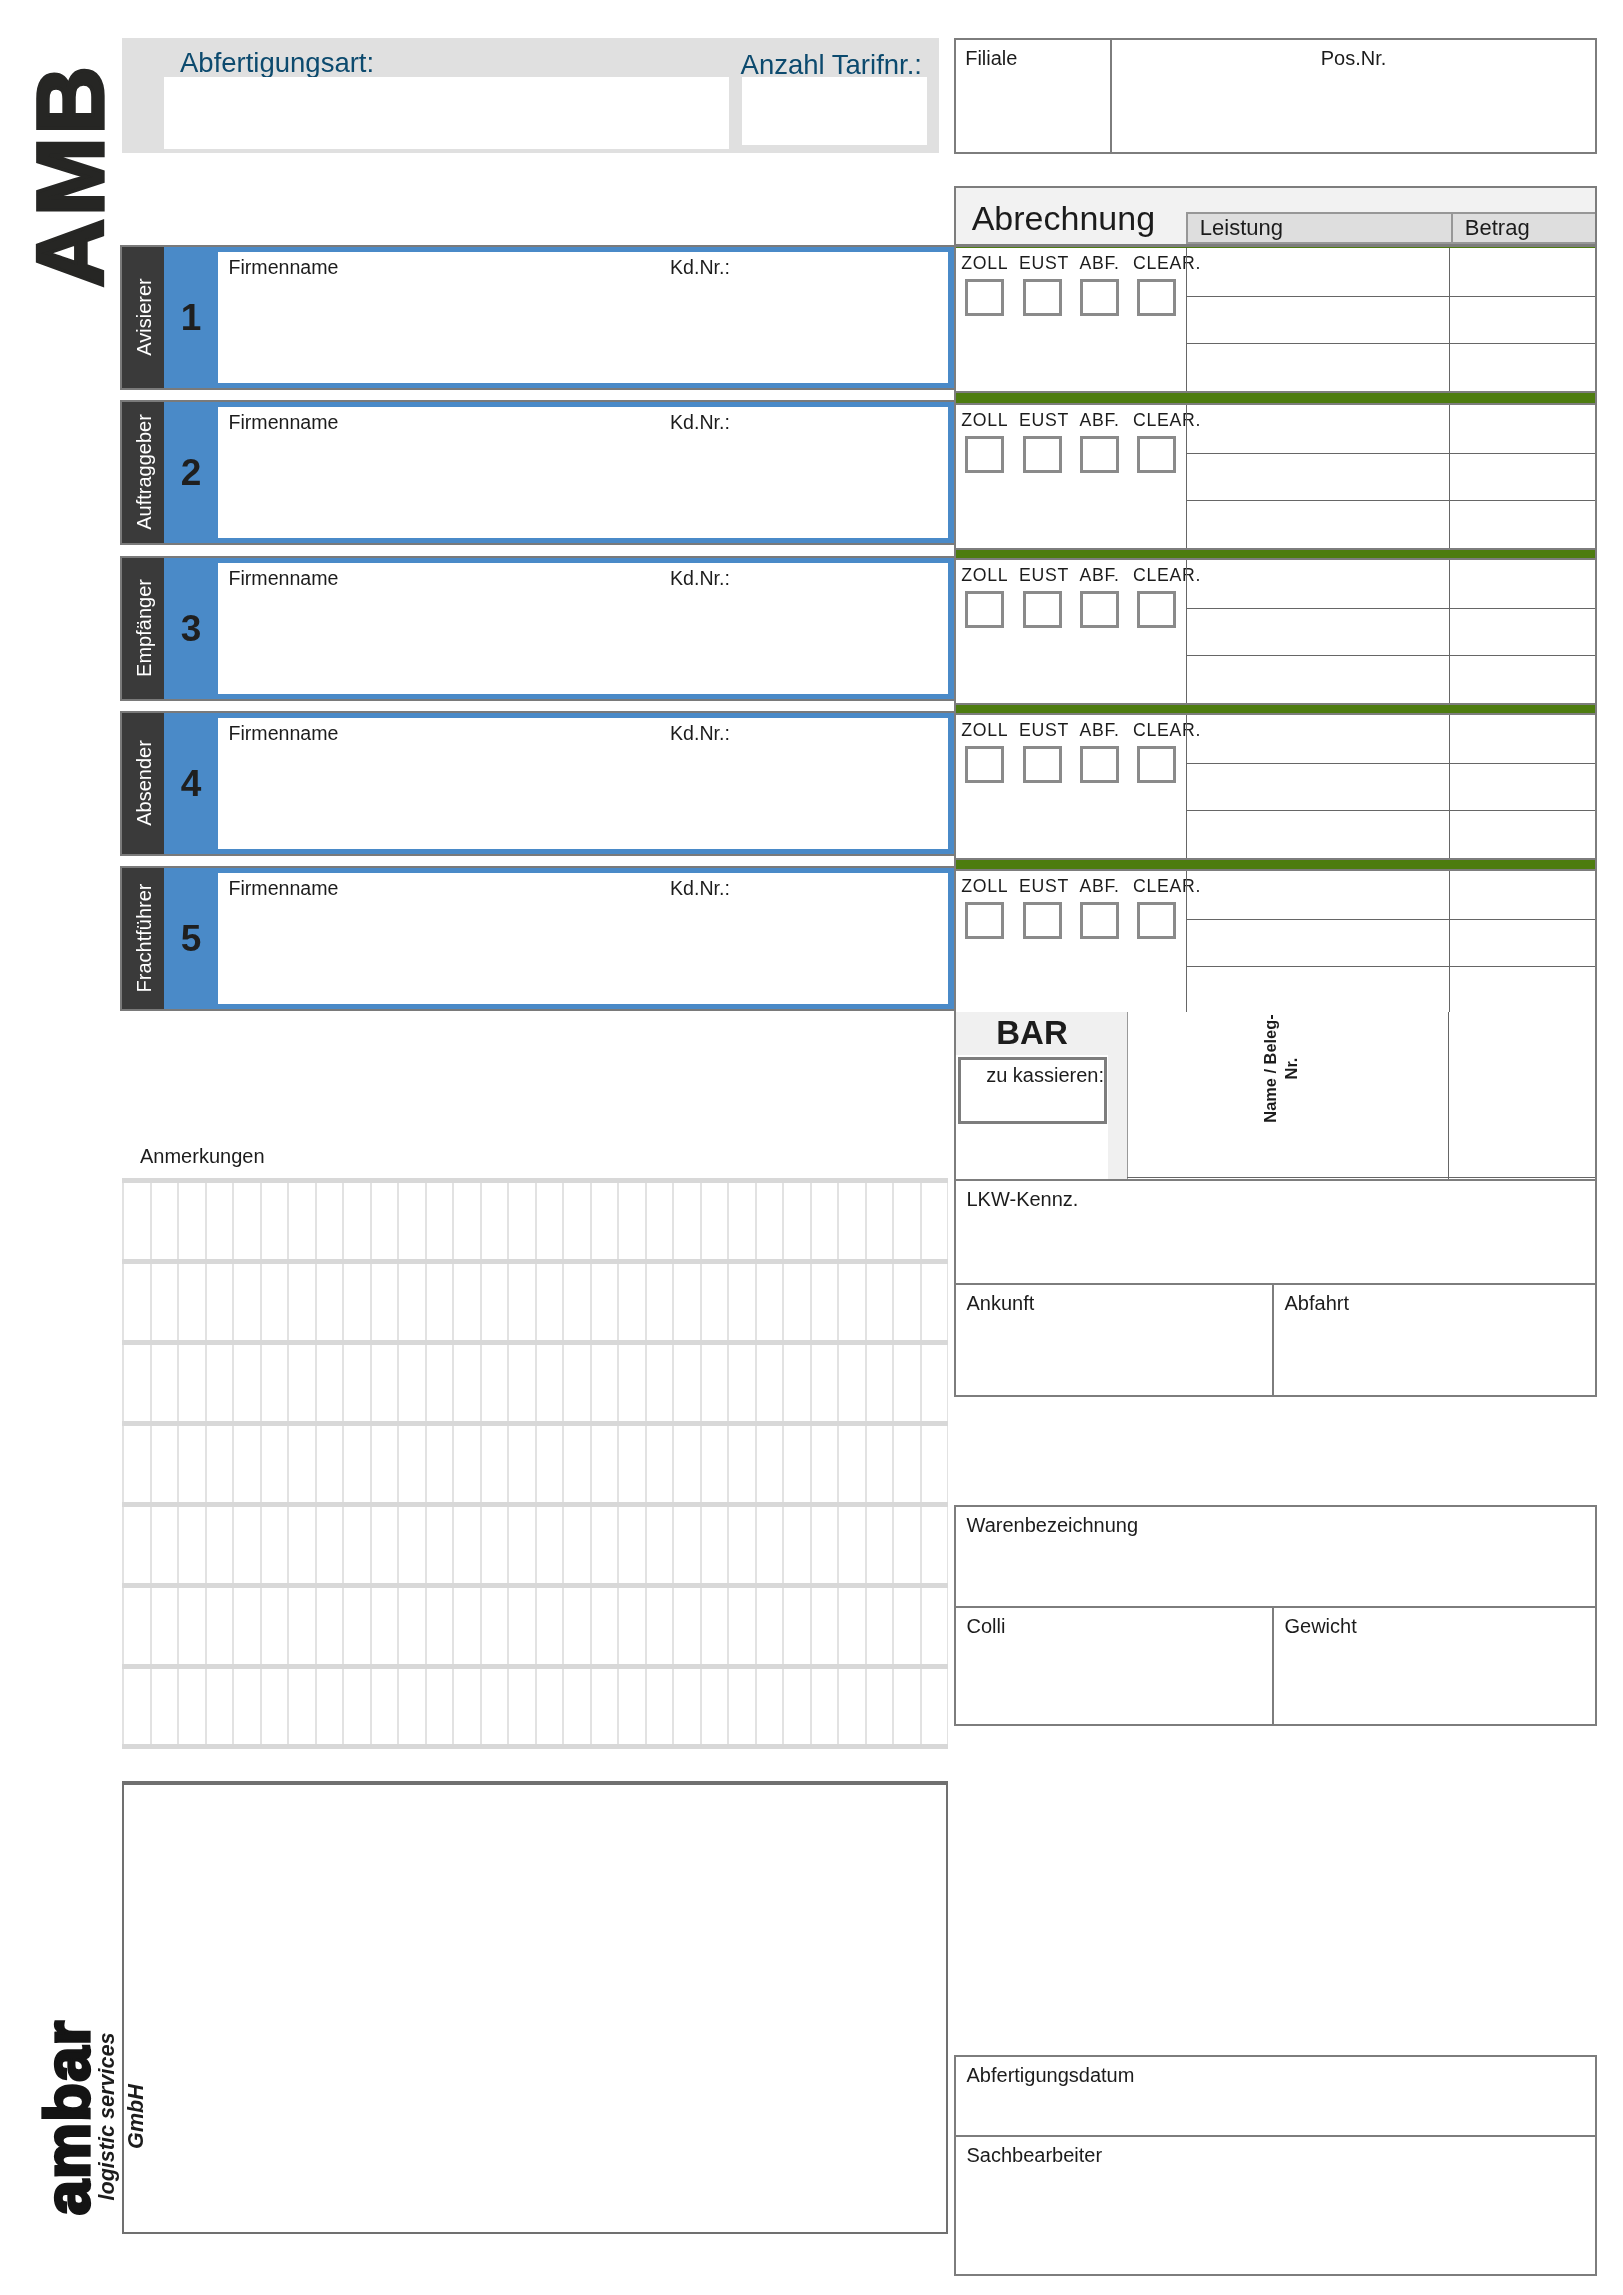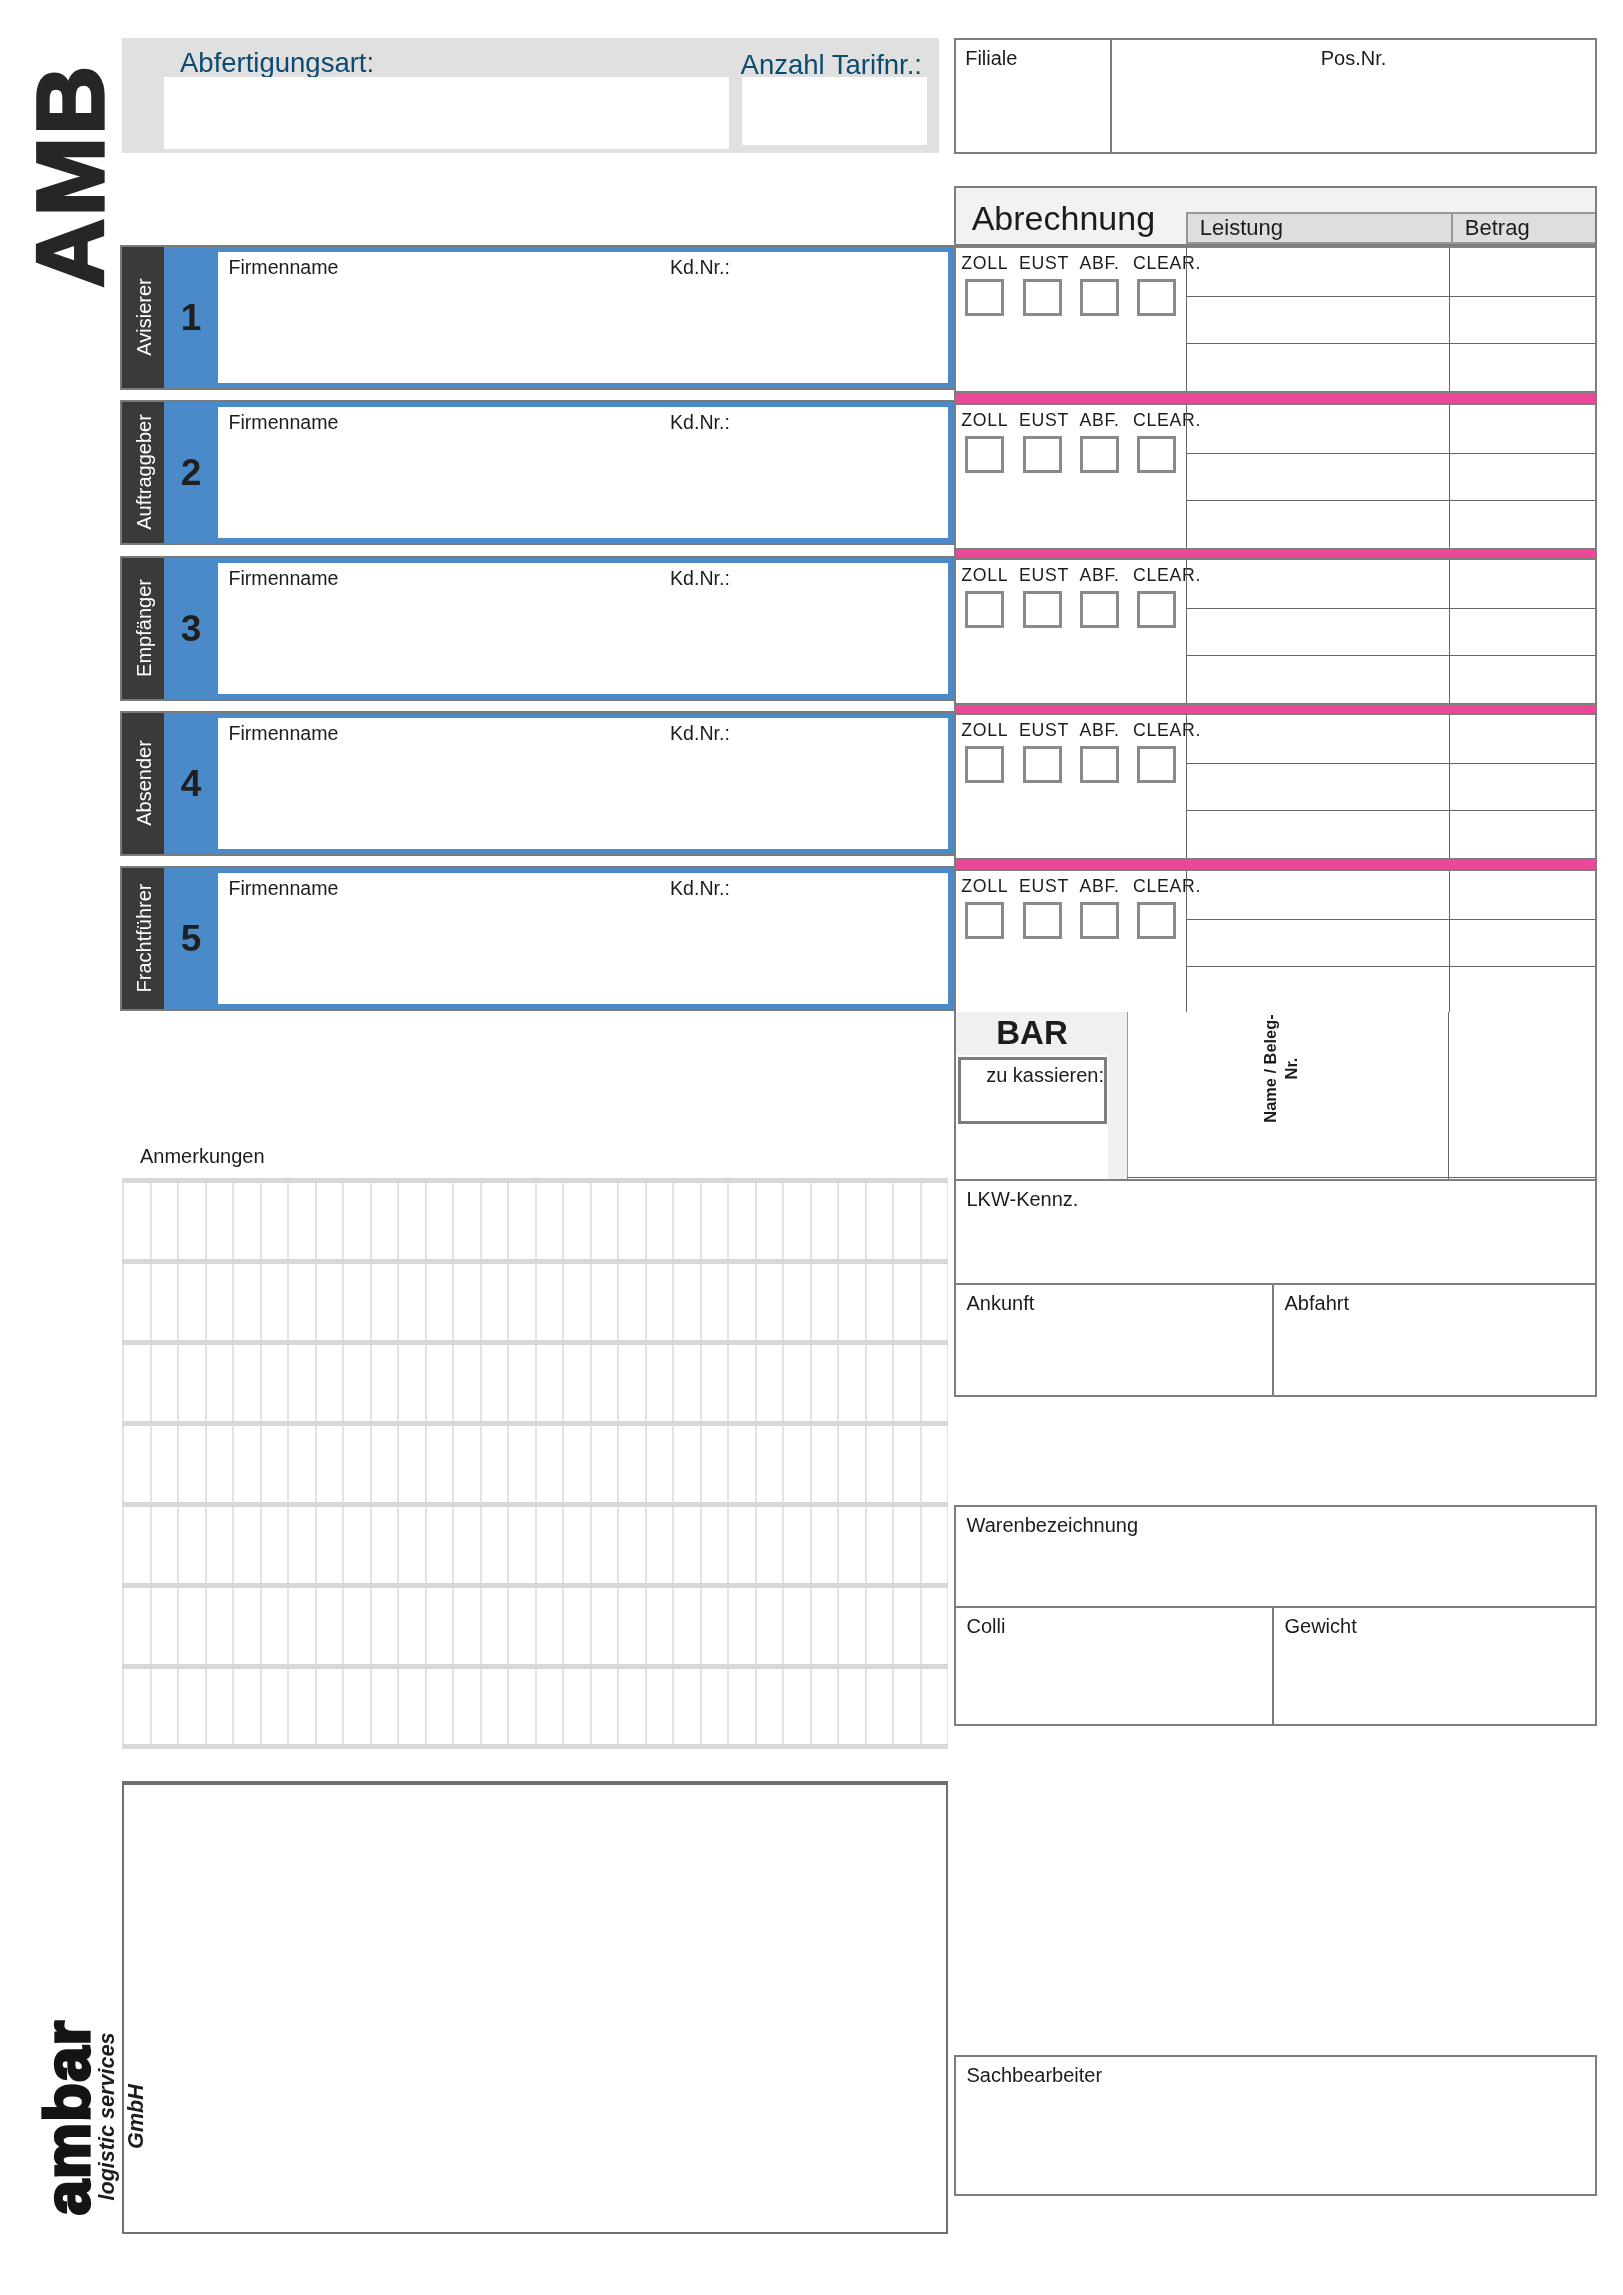--- a/index.html
+++ b/index.html
@@ -30,21 +30,21 @@
          background:#4a8ac8;box-sizing:border-box;}
   .party .tab{position:absolute;left:0;top:0;bottom:0;width:42px;background:#3a3a3a;}
   .party .tab-label{left:-49px;top:58px;width:141px;height:24px;color:#fff;font-size:20px;line-height:24px;}
   .party .num{position:absolute;left:42px;top:0;bottom:0;width:54px;display:flex;align-items:center;
               justify-content:center;font-size:37px;font-weight:bold;color:#1f1f1f;}
   .party .content{position:absolute;left:96px;top:5.2px;right:5.9px;bottom:5.2px;background:#fff;}
   .party .fn{position:absolute;left:10.5px;top:3.9px;font-size:19.6px;}
   .party .kd{position:absolute;left:452px;top:3.9px;font-size:19.6px;}
 
   
-  .ab-outer{left:954px;top:186px;width:643px;height:1158px;border:2.6px solid #7d7d7d;background:#ec4899;}
+  .ab-outer{left:954px;top:186px;width:643px;height:1158px;border:2.6px solid #7d7d7d;background:#4d7c0f;}
   .ab-header{position:absolute;left:0;top:0;right:0;height:56px;background:#f2f2f2;border-bottom:3.3px solid #7d7d7d;}
   .ab-title{position:absolute;left:15.7px;top:10.5px;font-size:34px;}
   .lb-strip{position:absolute;left:230px;top:24px;right:0;height:32px;background:#dedede;
             border:2px solid #979797;border-right:none;display:flex;box-sizing:border-box;}
   .lb-strip .h1{width:263px;font-size:22px;line-height:28px;padding-left:11.8px;box-sizing:border-box;}
   .lb-strip .h2{flex:1;font-size:22px;line-height:28px;padding-left:11.8px;border-left:2px solid #979797;box-sizing:border-box;}
 
   .ab-block{position:absolute;left:0;right:0;height:143px;background:#fff;border-bottom:2.6px solid #7d7d7d;}
   .ab-block.bt{border-top:2px solid #7d7d7d;}
   .cbx-col{position:absolute;top:0;width:47px;text-align:center;}
@@ -340,20 +340,21 @@
 
   <div class="abs grp" style="top:1505px;">
     <div class="row-top" style="height:101px;"><span>Warenbezeichnung</span></div>
     <div class="row-bot" style="height:116px;">
       <div class="cell left"><span>Colli</span></div>
       <div class="cell right"><span>Gewicht</span></div>
     </div>
   </div>
 
   <div class="abs grp" style="top:2055px;">
+    <div class="row-top" style="height:80px;"><span>Abfertigungsdatum</span></div>
     <div class="row-top" style="height:137px;border-bottom:none;"><span>Sachbearbeiter</span></div>
   </div>
 
   <div class="rot ambar-logo">ambar</div>
   <div class="rot ambar-sub">logistic services GmbH</div>
 
 </div>
 
 
 </body></html>

